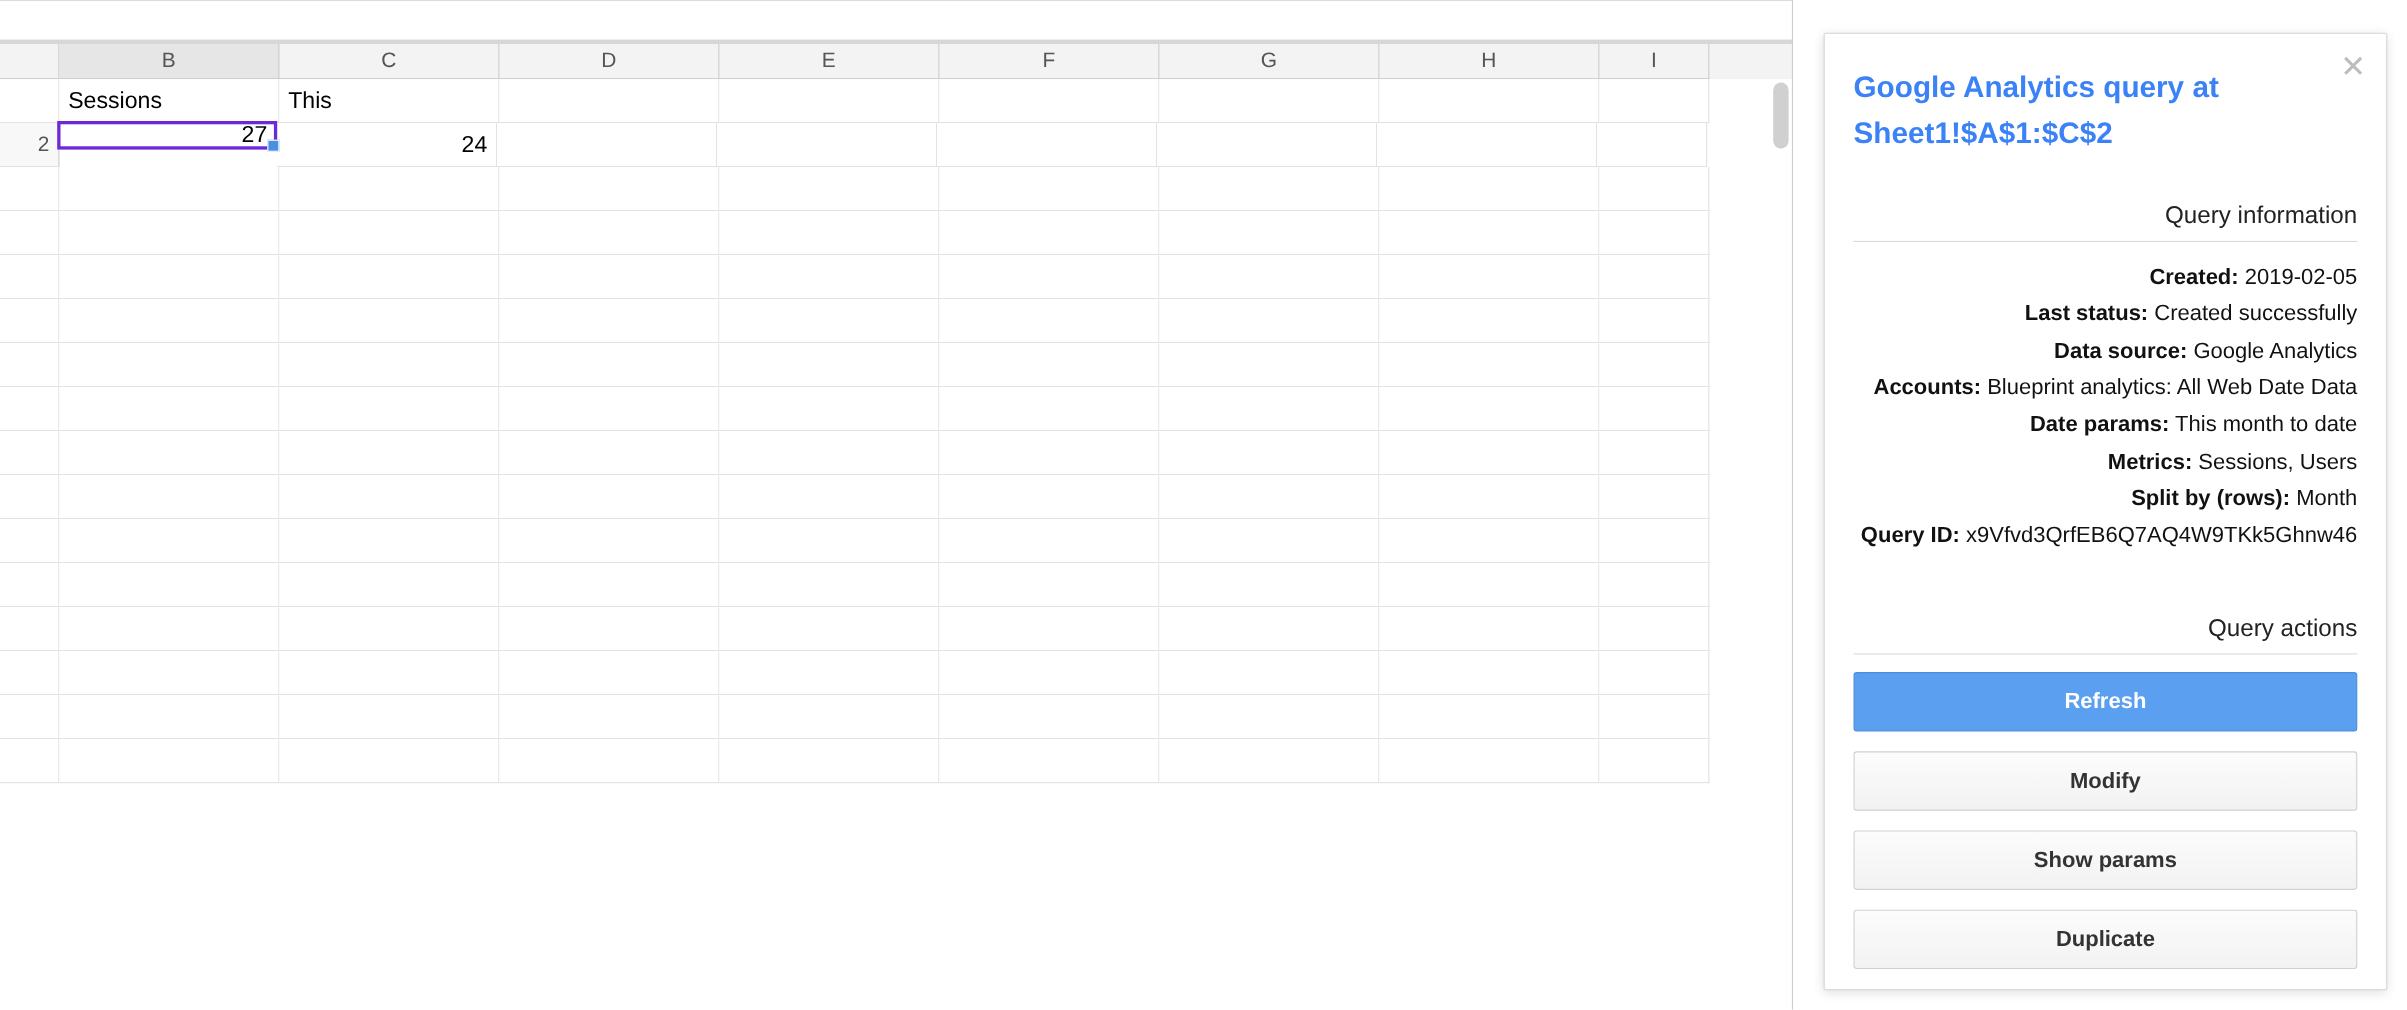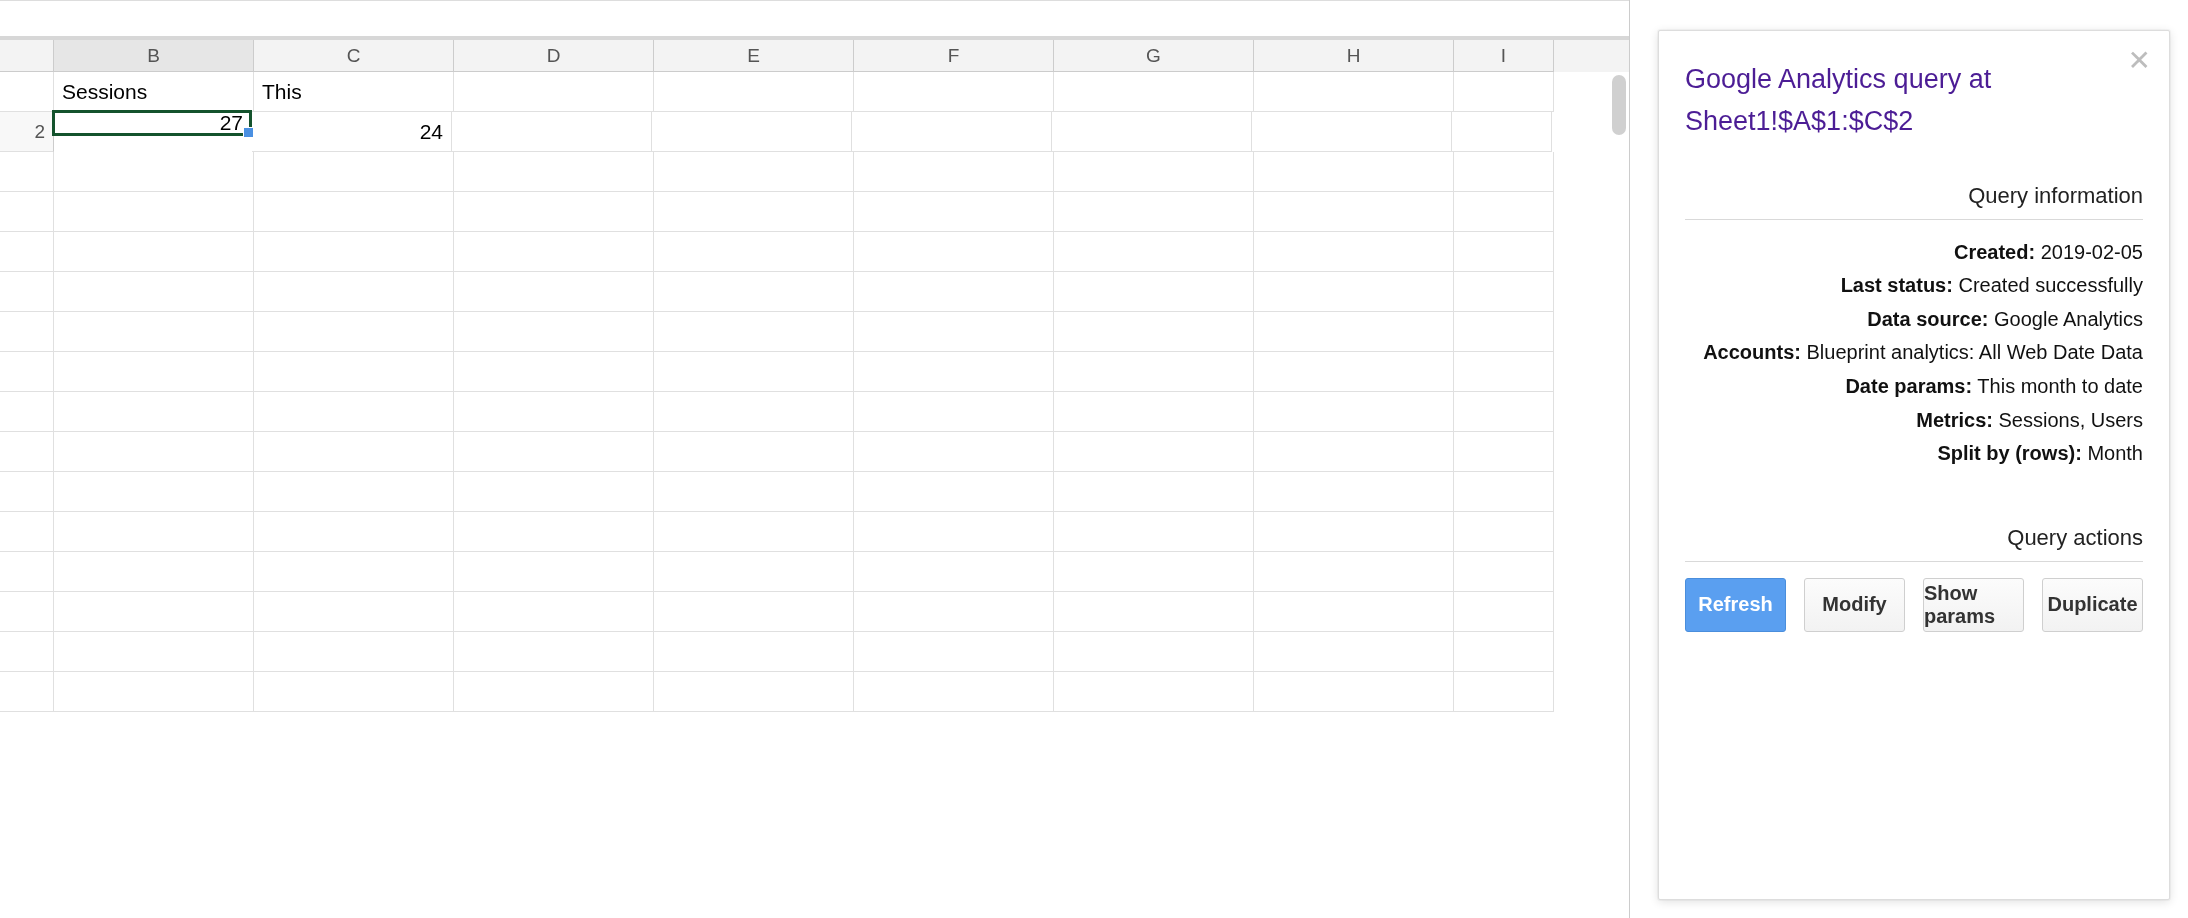--- a/index.html
+++ b/index.html
@@ -92,21 +92,21 @@
     align-items: center;
     padding: 0 8px;
     font-size: 21px;
     color: #000;
     cursor: cell;
     background: #fff;
   }
   .cell.text { justify-content: flex-start; }
   .cell.num  { justify-content: flex-end; }
   .cell.selected {
-    border: 3px solid #14532d;
+    border: 3px solid #6d28d9;
     margin: -2px 0 16px -2px;
     padding: 0 6px;
     z-index: 2;
   }
   .cell.selected::after {
     content: "";
     position: absolute;
     right: -5px;
     bottom: -5px;
     width: 9px;
@@ -155,24 +155,24 @@
     right: 18px;
     font-size: 28px;
     line-height: 1;
     color: #bdbdbd;
     cursor: pointer;
     user-select: none;
   }
   .panel-title {
     font-size: 27px;
     line-height: 1.55;
-    color: #4c1d95;
+    color: #3b82f6;
     padding-right: 34px;
     margin-bottom: 40px;
-    font-weight: 400;
+    font-weight: 700;
   }
   .section-heading {
     font-size: 22px;
     color: #222;
     text-align: right;
     border-bottom: 1px solid #d9d9d9;
     padding-bottom: 10px;
     margin-bottom: 16px;
     font-weight: 400;
   }
@@ -181,21 +181,21 @@
     line-height: 1.68;
     color: #111;
     margin-bottom: 54px;
     text-align: right;
   }
   .info-row b {
     font-weight: 700;
   }
   .actions {
     display: grid;
-    grid-template-columns: 1fr 1fr 1fr 1fr;
+    grid-template-columns: 1fr;
     gap: 18px;
   }
   .btn {
     height: 54px;
     display: flex;
     align-items: center;
     justify-content: center;
     font-size: 20px;
     font-weight: 700;
     border-radius: 3px;
@@ -426,20 +426,21 @@
       <div class="section-heading">Query information</div>
 
       <div class="info-list">
         <div class="info-row"><b>Created:</b> <span>2019-02-05</span></div>
         <div class="info-row"><b>Last status:</b> <span>Created successfully</span></div>
         <div class="info-row"><b>Data source:</b> <span>Google Analytics</span></div>
         <div class="info-row"><b>Accounts:</b> <span>Blueprint analytics: All Web Date Data</span></div>
         <div class="info-row"><b>Date params:</b> <span>This month to date</span></div>
         <div class="info-row"><b>Metrics:</b> <span>Sessions, Users</span></div>
         <div class="info-row"><b>Split by (rows):</b> <span>Month</span></div>
+        <div class="info-row"><b>Query ID:</b> <span>x9Vfvd3QrfEB6Q7AQ4W9TKk5Ghnw46</span></div>
       </div>
 
       <div class="section-heading">Query actions</div>
 
       <div class="actions">
         <div class="btn primary">Refresh</div>
         <div class="btn">Modify</div>
         <div class="btn">Show params</div>
         <div class="btn">Duplicate</div>
       </div>

